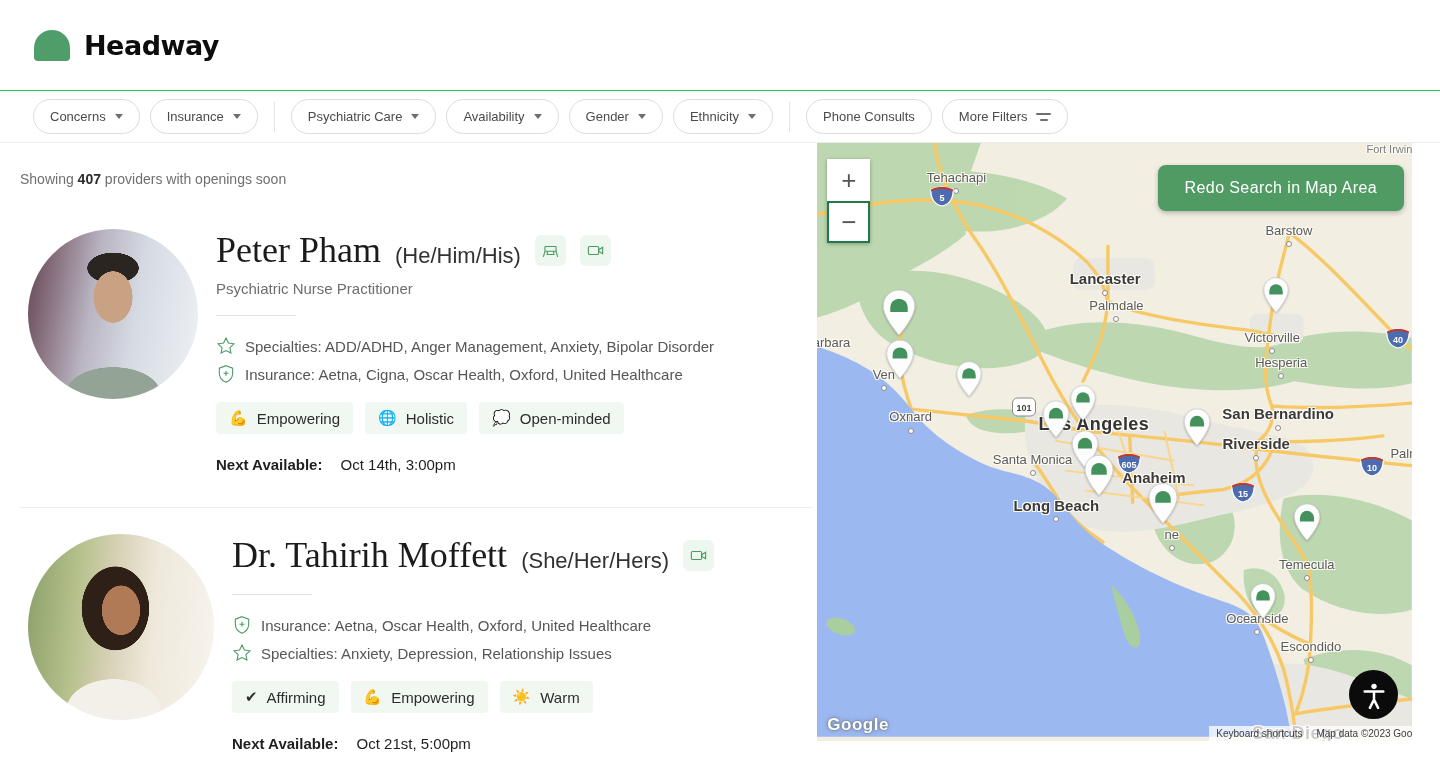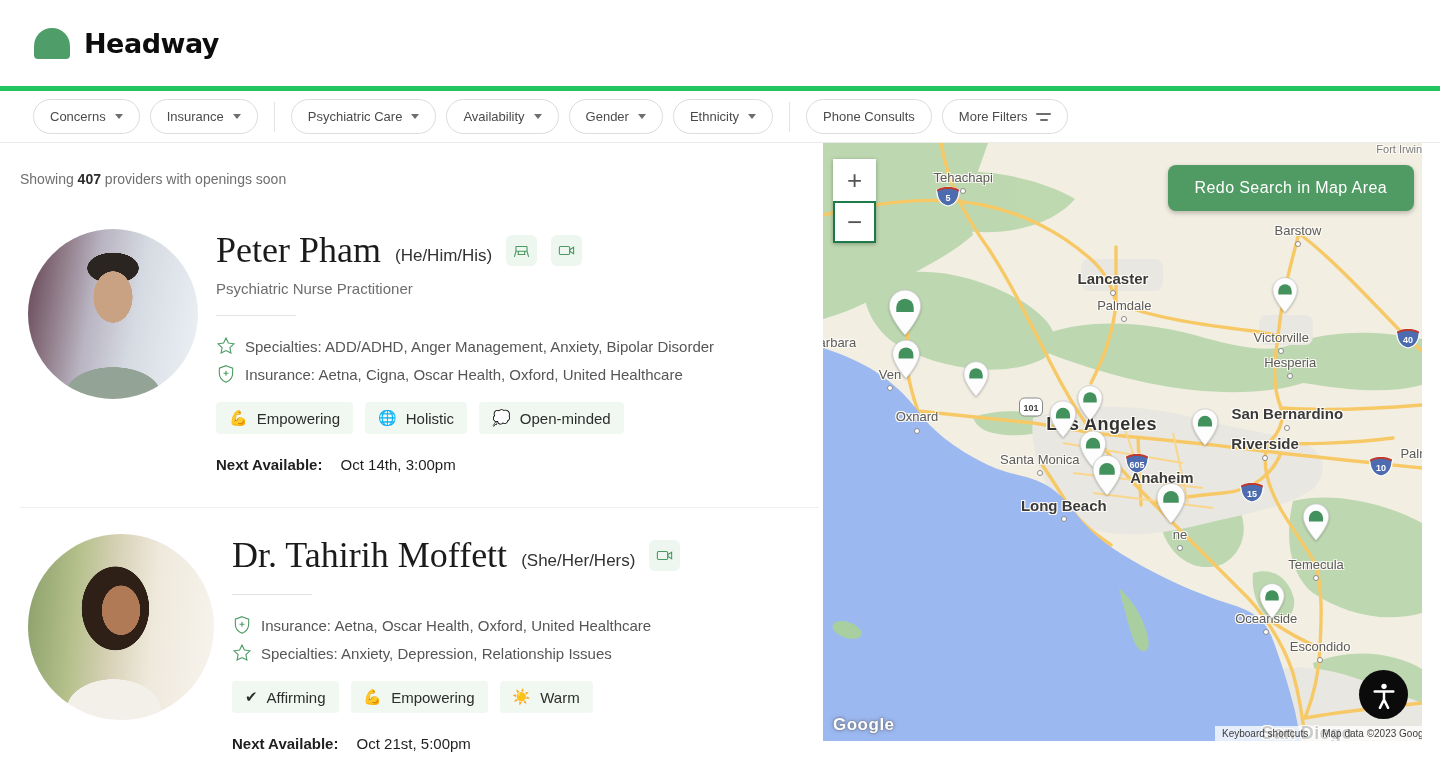--- a/index.html
+++ b/index.html
@@ -1,21 +1,21 @@
 <!DOCTYPE html>
 <html><head>
 <meta charset="utf-8">
 <style>
   * { margin:0; padding:0; box-sizing:border-box; }
   html,body { width:1440px; height:777px; overflow:hidden; background:#fff;
     font-family:"Liberation Sans", sans-serif; color:#222; }
 
   
   .header { height:91px; display:flex; align-items:center; padding:0 34px;
-    border-bottom:5px solid #22c55e; background:#fff; }
+    border-bottom:1px solid #22c55e; background:#fff; }
   .brand { display:flex; align-items:center; gap:14px; }
   .brand-mark { width:36px; height:31px; background:#4f9d68;
     border-radius:18px 18px 4px 4px; }
   .brand-name { font-family:"DejaVu Sans", sans-serif; font-weight:bold;
     font-size:27px; letter-spacing:-0.5px; color:#0d0d0d; }
   .nav { margin-left:auto; display:flex; align-items:center; gap:46px; }
   .nav a { text-decoration:none; color:#1f1f1f; font-size:15px; letter-spacing:1.6px; cursor:pointer; }
   .nav-divider { width:1px; height:46px; background:#e0e0e0; margin:0 -6px 0 0; }
   .login-btn { border:1px solid #d8d8d8; background:#fff; border-radius:8px;
     padding:13px 24px; font-size:15px; letter-spacing:1px; color:#1f1f1f; cursor:pointer; }
@@ -48,38 +48,38 @@
     linear-gradient(100deg, #5f4050 0%, #907b88 20%, #b9b4c2 38%, #d6dbe3 62%, #eef2f6 100%); }
   .avatar-1 { width:186px; height:186px; background:
     radial-gradient(ellipse 42% 28% at 46% 95%, #f3f0ea 0 60%, transparent 61%),
     radial-gradient(ellipse 17% 22% at 50% 41%, #b07a57 0 60%, transparent 61%),
     radial-gradient(ellipse 29% 36% at 47% 40%, #2e2017 0 62%, transparent 63%),
     linear-gradient(95deg, #8a9f6a 0%, #b5c08b 26%, #d8d2b8 46%, #efe9dc 66%, #f7f4ee 100%); }
   .card-body { padding-top:0; }
   .name-row { display:flex; align-items:center; gap:14px; }
   .prov-name { font-family:"Liberation Serif", serif; font-weight:normal;
     font-size:36px; color:#1b1b1b; cursor:pointer; }
-  .pronouns { font-size:17px; color:#323232;margin-top:12px; }
+  .pronouns { font-size:22px; color:#323232;margin-top:12px; }
   .chip { width:31px; height:31px; border-radius:6px; background:#edf6ef;
     display:inline-flex; align-items:center; justify-content:center; }
   .chip svg { stroke:#4a9a62; fill:none; stroke-width:1.4; }
   .prov-title { margin-top:9px; font-size:15px; color:#6e6e6e; }
   .mini-divider { width:80px; height:1px; background:#e2e2e2; margin:18px 0 20px; }
   .info-row { display:flex; align-items:center; gap:9px; font-size:15px;
     color:#565656; margin-top:8px; }
   .info-row svg { stroke:#4a9a62; fill:none; stroke-width:1.3; flex:none; }
   .badges { display:flex; gap:12px; margin-top:18px; }
   .badge { background:#f1f8f2; border-radius:4px; padding:7px 13px; font-size:15px;
     color:#2d2d2d; display:inline-flex; gap:9px; align-items:center; }
   .next-row { margin-top:22px; font-size:15px; color:#1f1f1f; }
   .next-row .lbl { font-weight:bold; margin-right:14px; }
   .card-sep { border-top:1px solid #efefef; margin:34px 0 0 0; }
 
   
-  .map-col { position:relative; width:599px; height:598px; margin-right:18px;
+  .map-col { position:relative; width:599px; height:598px; margin-right:28px;
     background:#f2eee2; overflow:hidden; }
   .map-svg { position:absolute; inset:0; }
   .mlabel { position:absolute; transform:translate(-50%,-50%); white-space:nowrap;
     font-size:13px; color:#5b5b5b; z-index:3;
     text-shadow:-1px -1px 0 #fdfbf6, 1px -1px 0 #fdfbf6, -1px 1px 0 #fdfbf6, 1px 1px 0 #fdfbf6; }
   .mlabel.city { font-weight:bold; font-size:15px; color:#3a3a3a; }
   .mlabel.bigcity { font-weight:bold; font-size:18px; color:#333; letter-spacing:.4px; }
   .mlabel.tiny { font-size:11px; color:#7c7c7c; }
   .mdot { position:absolute; width:6px; height:6px; border:1.6px solid #8a8a8a;
     background:#fff; border-radius:50%; transform:translate(-50%,-50%); z-index:2; }

